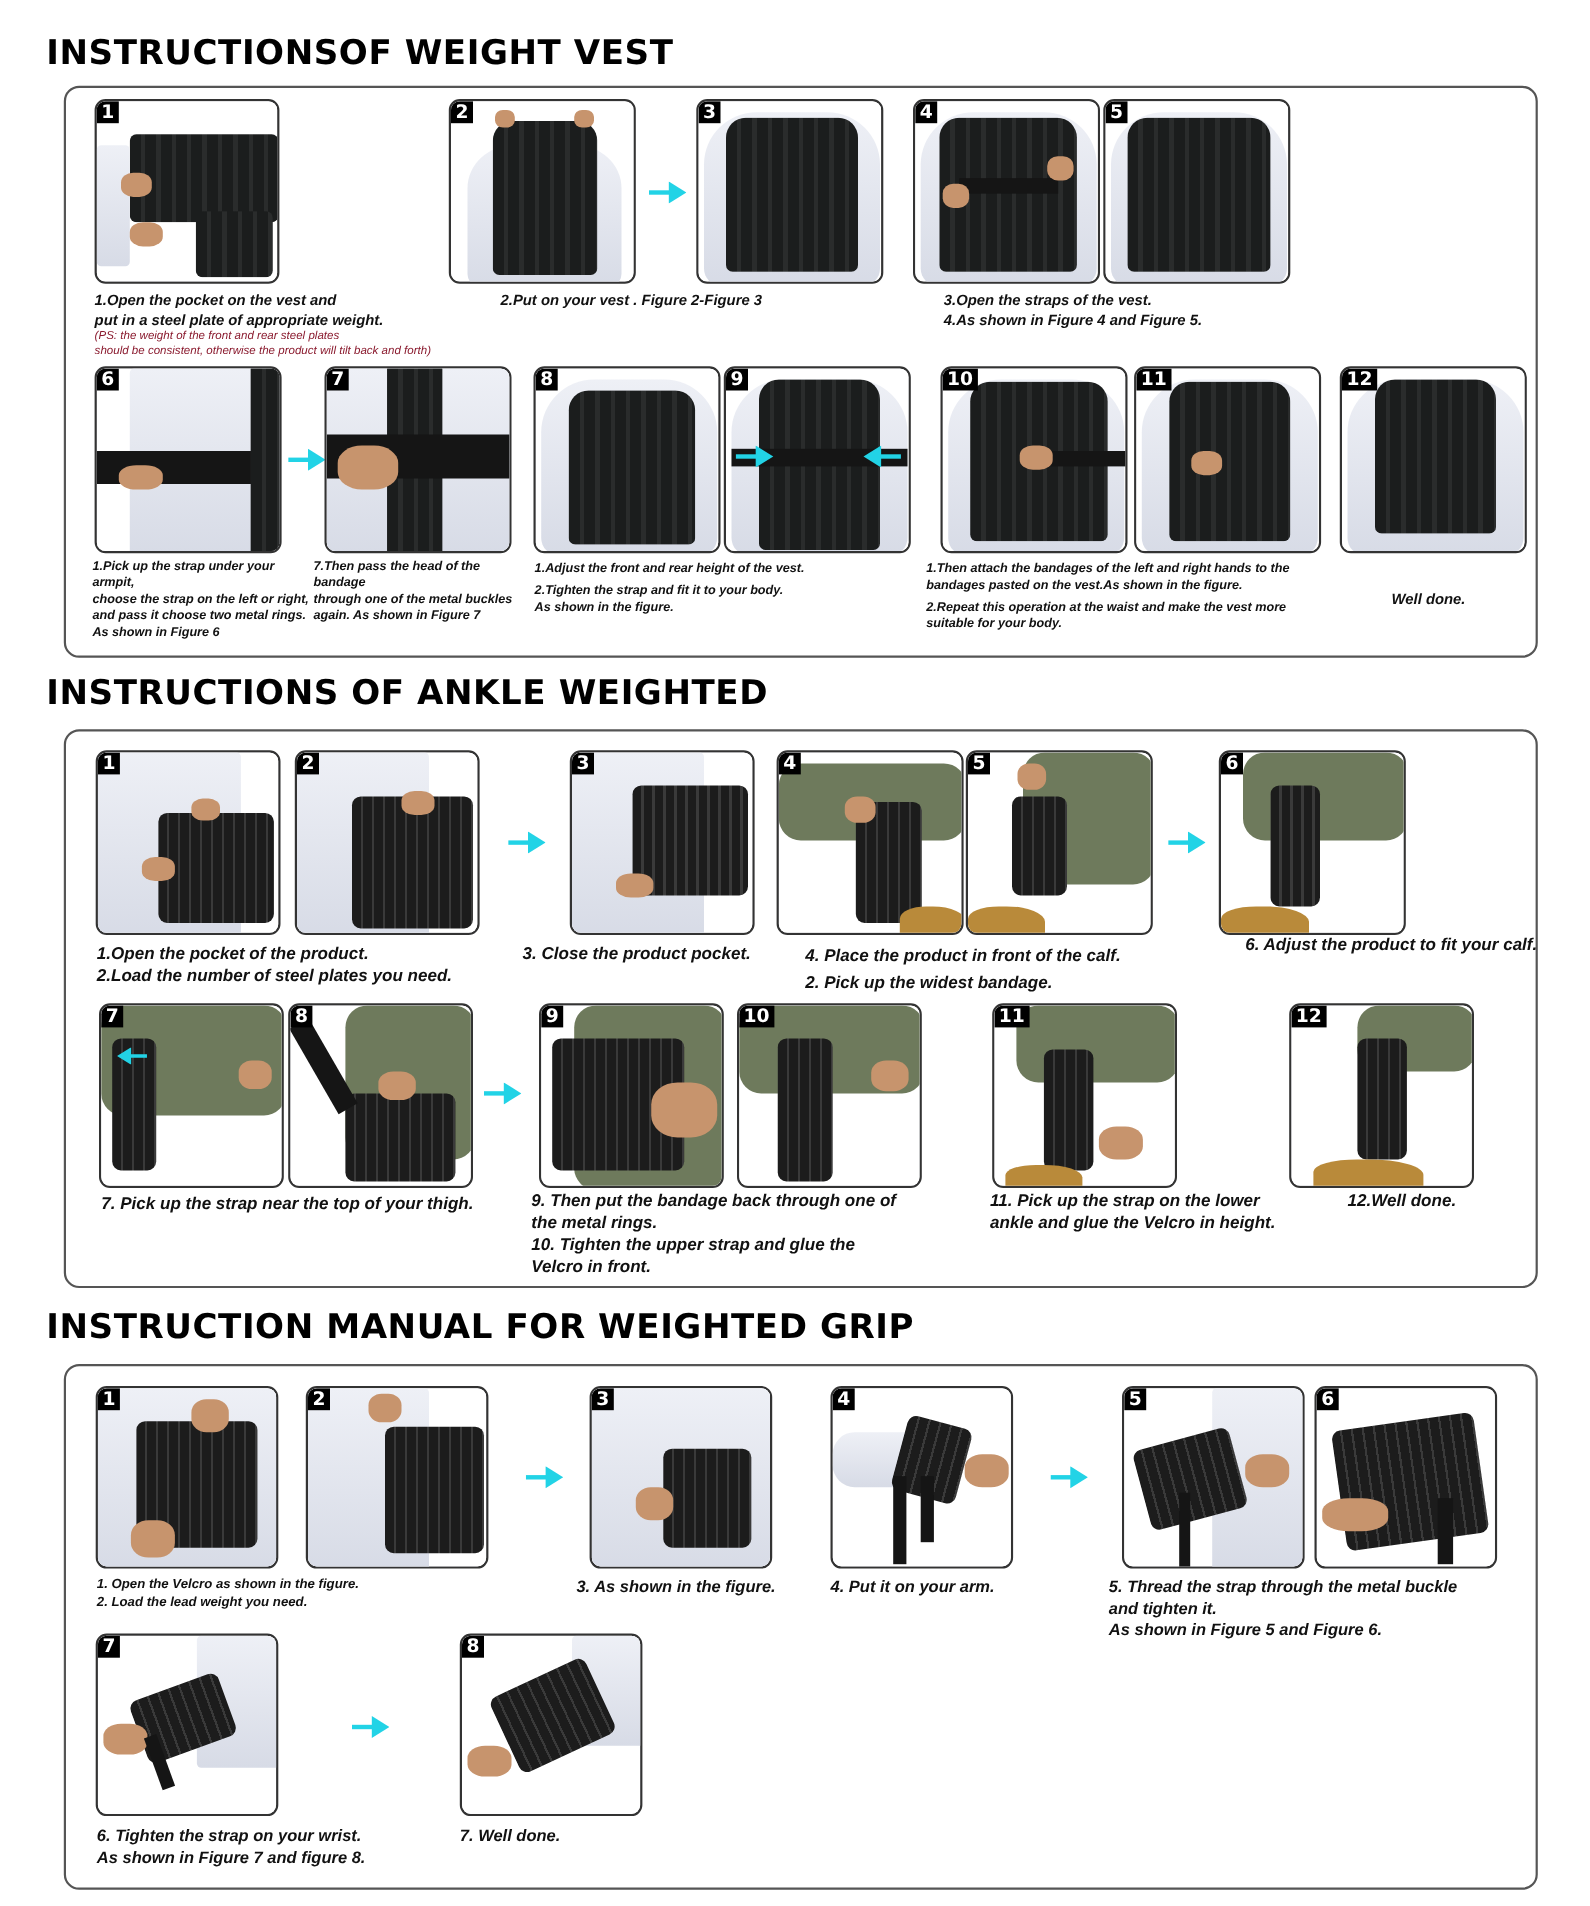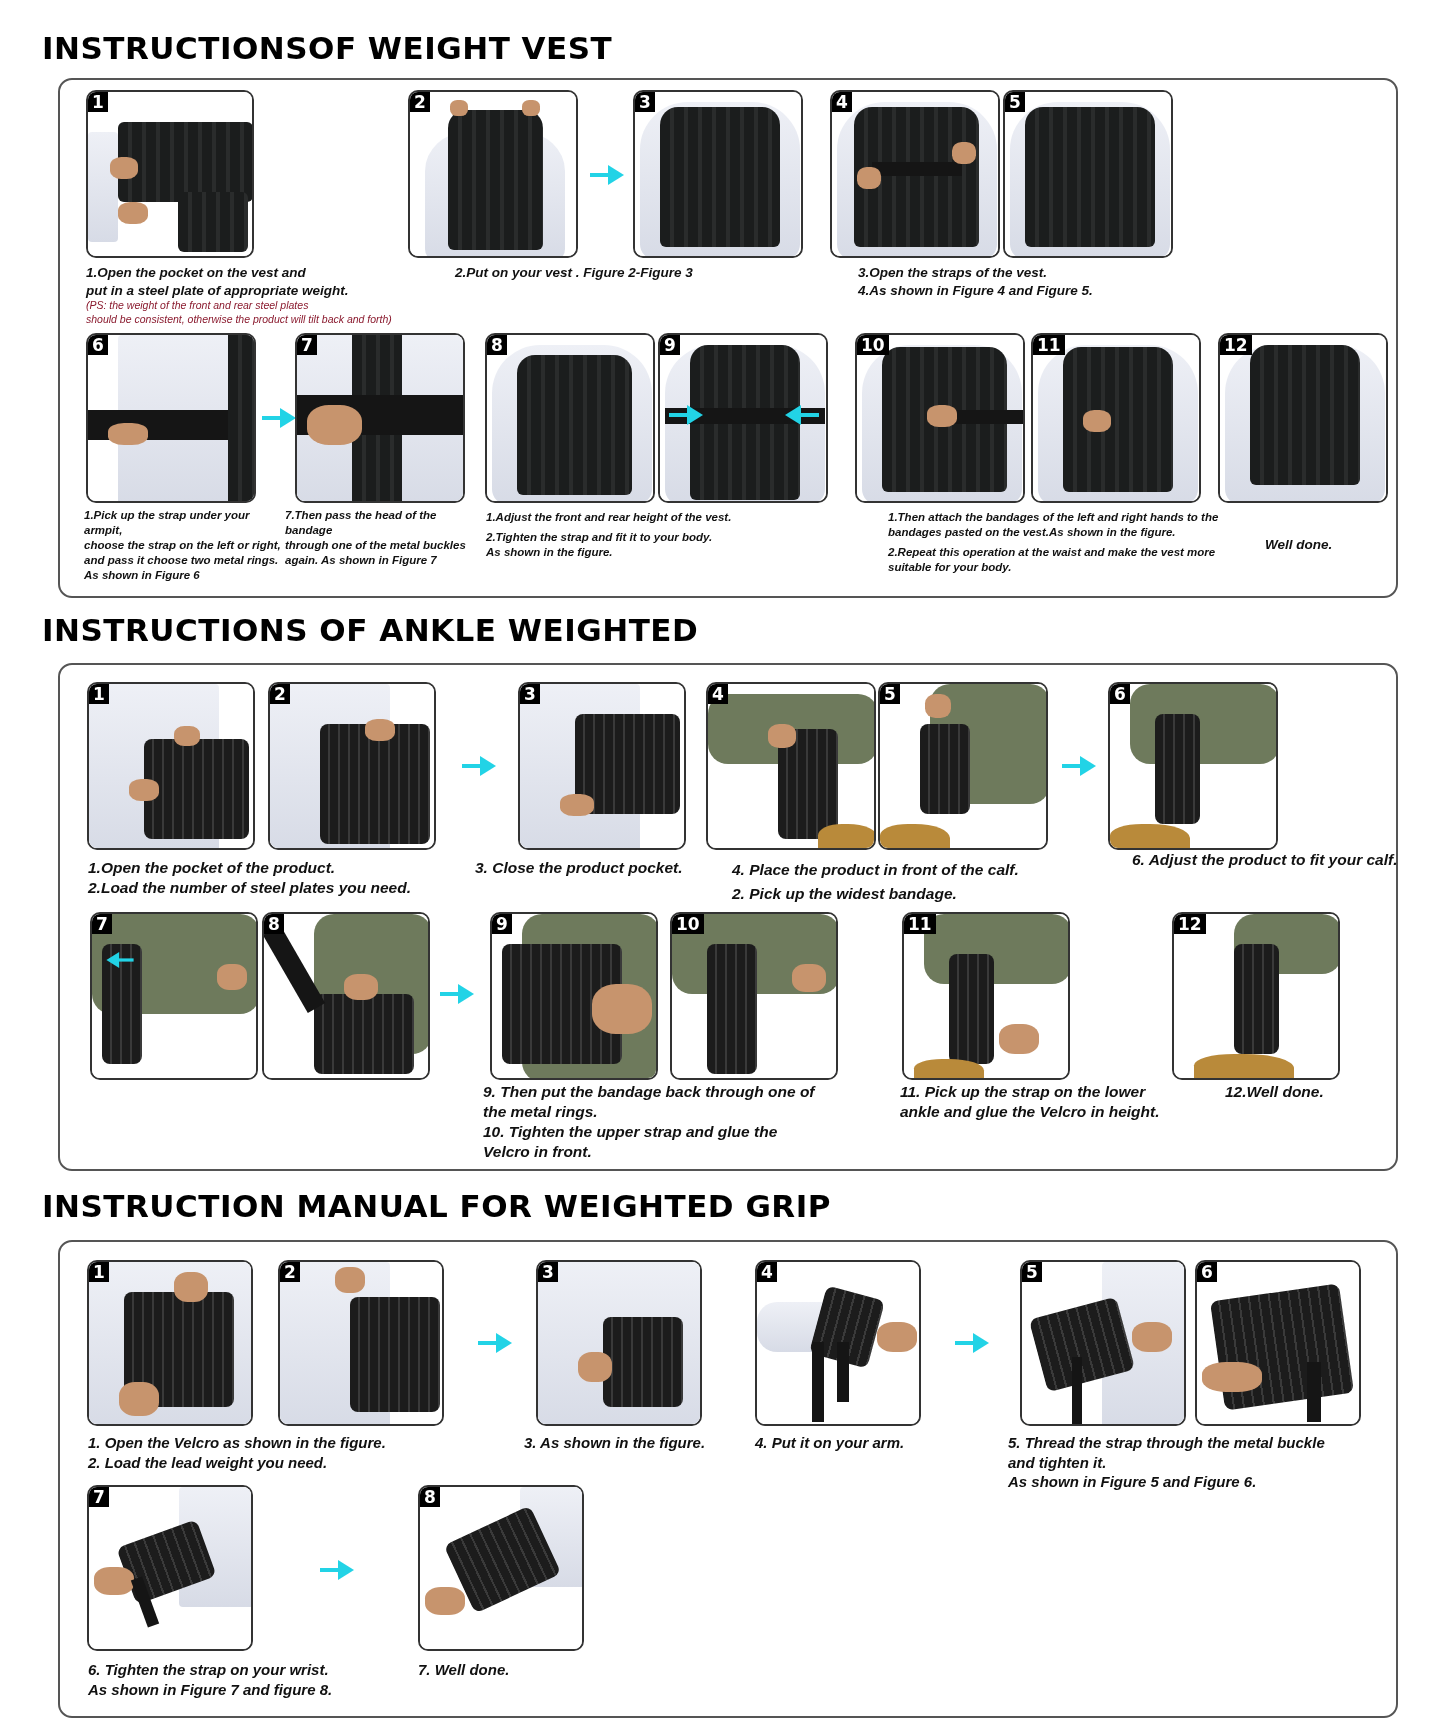--- a/index.html
+++ b/index.html
@@ -184,21 +184,21 @@
 <div class="cap sm" style="left:285px;top:508px;width:200px">
   <span>7.Then pass the head of the bandage</span>
   <span>through one of the metal buckles</span>
   <span>again. As shown in Figure 7</span>
 </div>
 <div class="cap sm" style="left:486px;top:510px;width:340px">
   <span>1.Adjust the front and rear height of the vest.</span>
   <span class="gap">2.Tighten the strap and fit it to your body.</span>
   <span>As shown in the figure.</span>
 </div>
-<div class="cap sm" style="left:888px;top:510px;width:340px">
+<div class="cap sm" style="left:842px;top:510px;width:340px">
   <span>1.Then attach the bandages of the left and right hands to the</span>
   <span>bandages pasted on the vest.As shown in the figure.</span>
   <span class="gap">2.Repeat this operation at the waist and make the vest more</span>
   <span>suitable for your body.</span>
 </div>
 <div class="cap md" style="left:1265px;top:536px;width:120px">
   <span>Well done.</span>
 </div>
 
 <div class="section-title" style="top:612px">INSTRUCTIONS OF ANKLE WEIGHTED</div>
@@ -330,20 +330,21 @@
 <div class="fig" style="left:1172px;top:912px;width:168px;height:168px">
   <div class="badge">12</div>
   <div class="photo" style="background:#fff">
     <div class="pants" style="left:60px;top:0;width:108px;height:60px"></div>
     <div class="pad" style="left:60px;top:30px;width:45px;height:110px"></div>
     <div class="boot" style="left:20px;top:140px;width:100px;height:28px"></div>
   </div>
 </div>
 
 <div class="cap lg" style="left:92px;top:1082px;width:420px;line-height:1.7">
+  <span>7. Pick up the strap near the top of your thigh.</span>
 </div>
 <div class="cap lg" style="left:483px;top:1082px;width:380px">
   <span>9. Then put the bandage back through one of</span>
   <span>the metal rings.</span>
   <span>10. Tighten the upper strap and glue the</span>
   <span>Velcro in front.</span>
 </div>
 <div class="cap lg" style="left:900px;top:1082px;width:300px">
   <span>11. Pick up the strap on the lower</span>
   <span>ankle and glue the Velcro in height.</span>
@@ -407,21 +408,21 @@
 </div>
 <div class="fig" style="left:1195px;top:1260px;width:166px;height:166px">
   <div class="badge">6</div>
   <div class="photo" style="background:#fff">
     <div class="pad" style="left:20px;top:30px;width:130px;height:110px;transform:rotate(-8deg)"></div>
     <div class="hand" style="left:5px;top:100px;width:60px;height:30px"></div>
     <div class="strap" style="left:110px;top:100px;width:14px;height:60px"></div>
   </div>
 </div>
 
-<div class="cap md" style="left:88px;top:1433px;width:380px;font-size:15px">
+<div class="cap md" style="left:88px;top:1433px;width:380px;font-size:12px">
   <span>1. Open the Velcro as shown in the figure.</span>
   <span>2. Load the lead weight you need.</span>
 </div>
 <div class="cap md" style="left:524px;top:1433px;width:230px;font-size:15px">
   <span>3. As shown in the figure.</span>
 </div>
 <div class="cap md" style="left:755px;top:1433px;width:230px;font-size:15px">
   <span>4. Put it on your arm.</span>
 </div>
 <div class="cap md" style="left:1008px;top:1433px;width:380px;font-size:15px">

